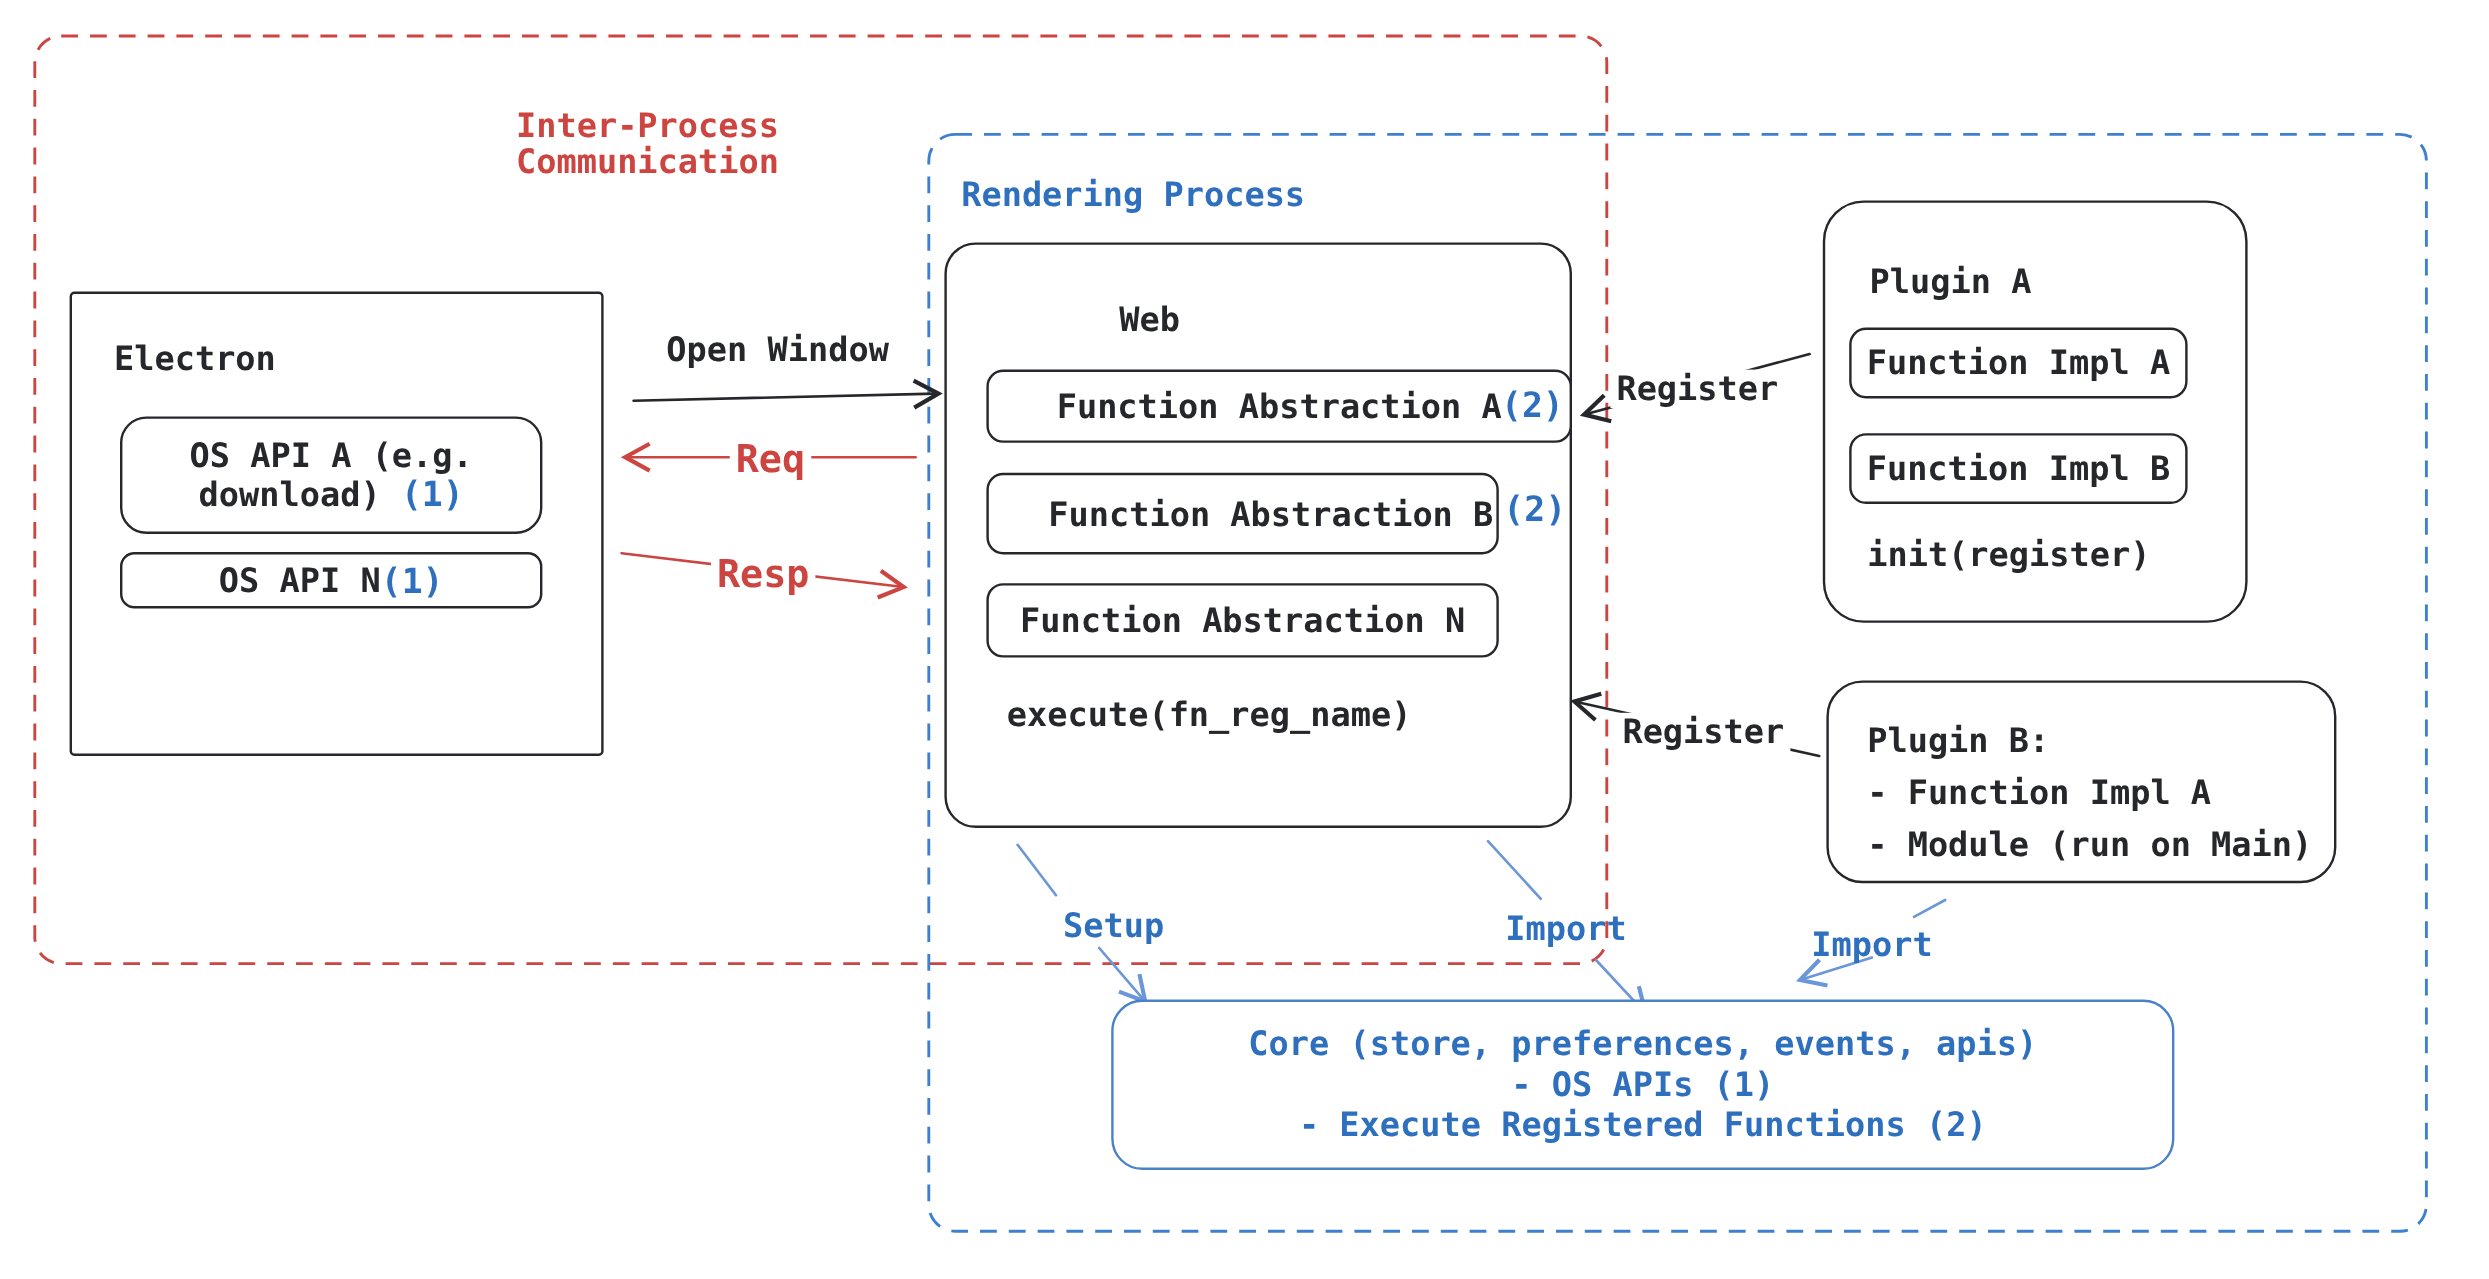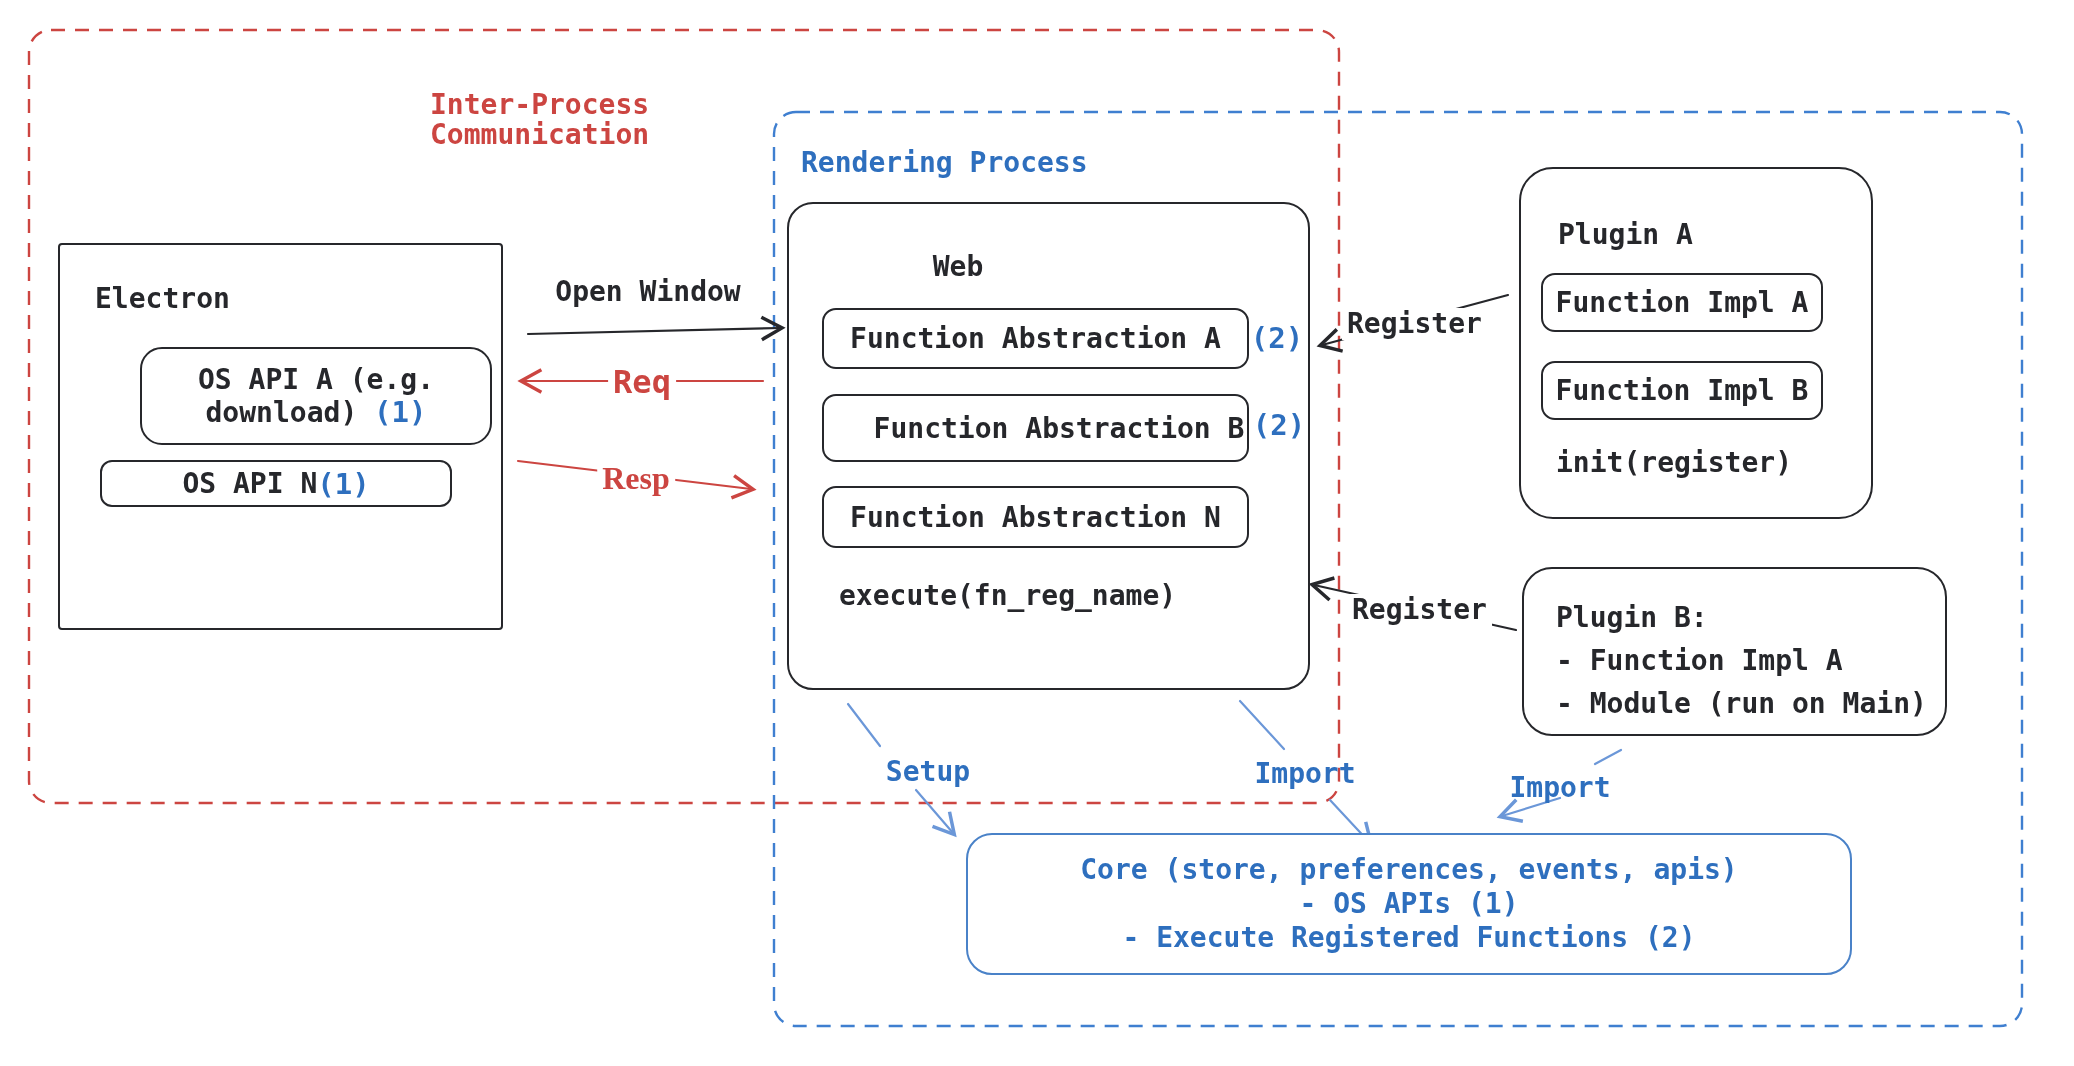--- a/index.html
+++ b/index.html
@@ -16,21 +16,21 @@
   .dash-red{fill:none;stroke:var(--red);stroke-width:2.4;stroke-dasharray:14 10;}
   .dash-blue{fill:none;stroke:var(--blue_border);stroke-width:2.4;stroke-dasharray:14 10;}
   .ln{fill:none;stroke-width:2.2;stroke-linecap:round;}
   .ink-ln{stroke:var(--ink);}
   .red-ln{stroke:var(--red);}
   .blue-ln{stroke:var(--blue_arrow);}
   .mk{fill:none;stroke-width:1.7;}
   .mk-ink{stroke:var(--ink);} .mk-red{stroke:var(--red);} .mk-blue{stroke:var(--blue_arrow);}
   .box{position:absolute;background:#fff;border:2px solid var(--ink);box-sizing:border-box;}
   .flexc{display:flex;align-items:center;justify-content:center;text-align:center;}
-  .col{flex-direction:column;margin-left:40px;}
+  .col{flex-direction:column;}
   .t{position:absolute;white-space:pre;line-height:1;}
   .cc{transform:translate(-50%,-50%);}   
   .lc{transform:translateY(-50%);}       
   .red{color:var(--red);}
   .blue{color:var(--blue_text);}
   .big{font-size:32px;}
   .badge{font-size:29px;color:var(--blue_text);}
   .wbg{background:#fff;padding:2px 5px;text-align:center;}
 </style>
 </head>
@@ -82,21 +82,21 @@
     <div class="box flexc" style="left:40px;top:215px;width:352px;height:47px;border-radius:12px;">
       <span>OS API N</span>
         <span>   </span>
         <span class="badge">(1)</span>
     </div>
   </div>
 
   <div class="box" style="left:787px;top:202px;width:523px;height:488px;border-radius:26px;">
     <div class="t cc" style="left:169px;top:63px;">Web</div>
 
-    <div class="box flexc" style="left:33px;top:104px;width:427px;height:61px;border-radius:14px;">
+    <div class="box flexc" style="left:33px;top:104px;width:488px;height:61px;border-radius:14px;">
       <span>Function Abstraction A</span>
     </div>
     <div class="t cc badge" style="left:488px;top:134px;">(2)</div>
 
     <div class="box flexc" style="left:33px;top:190px;width:427px;height:68px;border-radius:14px;padding-left:47px;">
       <span>Function Abstraction B</span>
     </div>
     <div class="t cc badge" style="left:490px;top:221px;">(2)</div>
 
     <div class="box flexc" style="left:33px;top:282px;width:427px;height:62px;border-radius:14px;">
@@ -122,20 +122,20 @@
   </div>
 
   <div class="box flexc col blue" style="left:926px;top:833px;width:886px;height:142px;border-radius:26px;border-color:var(--core_border);line-height:34px;">
     <div>Core (store, preferences, events, apis)</div>
     <div>- OS APIs (1)</div>
     <div>- Execute Registered Functions (2)</div>
   </div>
 
   <div class="t cc" style="left:648px;top:292px;">Open Window</div>
   <div class="t cc red big wbg" style="left:642px;top:382px;">Req</div>
-  <div class="t cc red big wbg" style="left:636px;top:478px;font-family:Liberation Serif, serif;">Resp</div>
+  <div class="t cc red big wbg" style="left:636px;top:478px;">Resp</div>
   <div class="t lc wbg" style="left:1342px;top:324px;">Register</div>
   <div class="t lc wbg" style="left:1347px;top:610px;">Register</div>
   <div class="t cc blue" style="left:928px;top:772px;text-align:center;">Setup</div>
   <div class="t cc blue" style="left:1305px;top:774px;">Import</div>
   <div class="t cc blue" style="left:1560px;top:788px;">Import</div>
 
 </div>
 
 </body></html>

